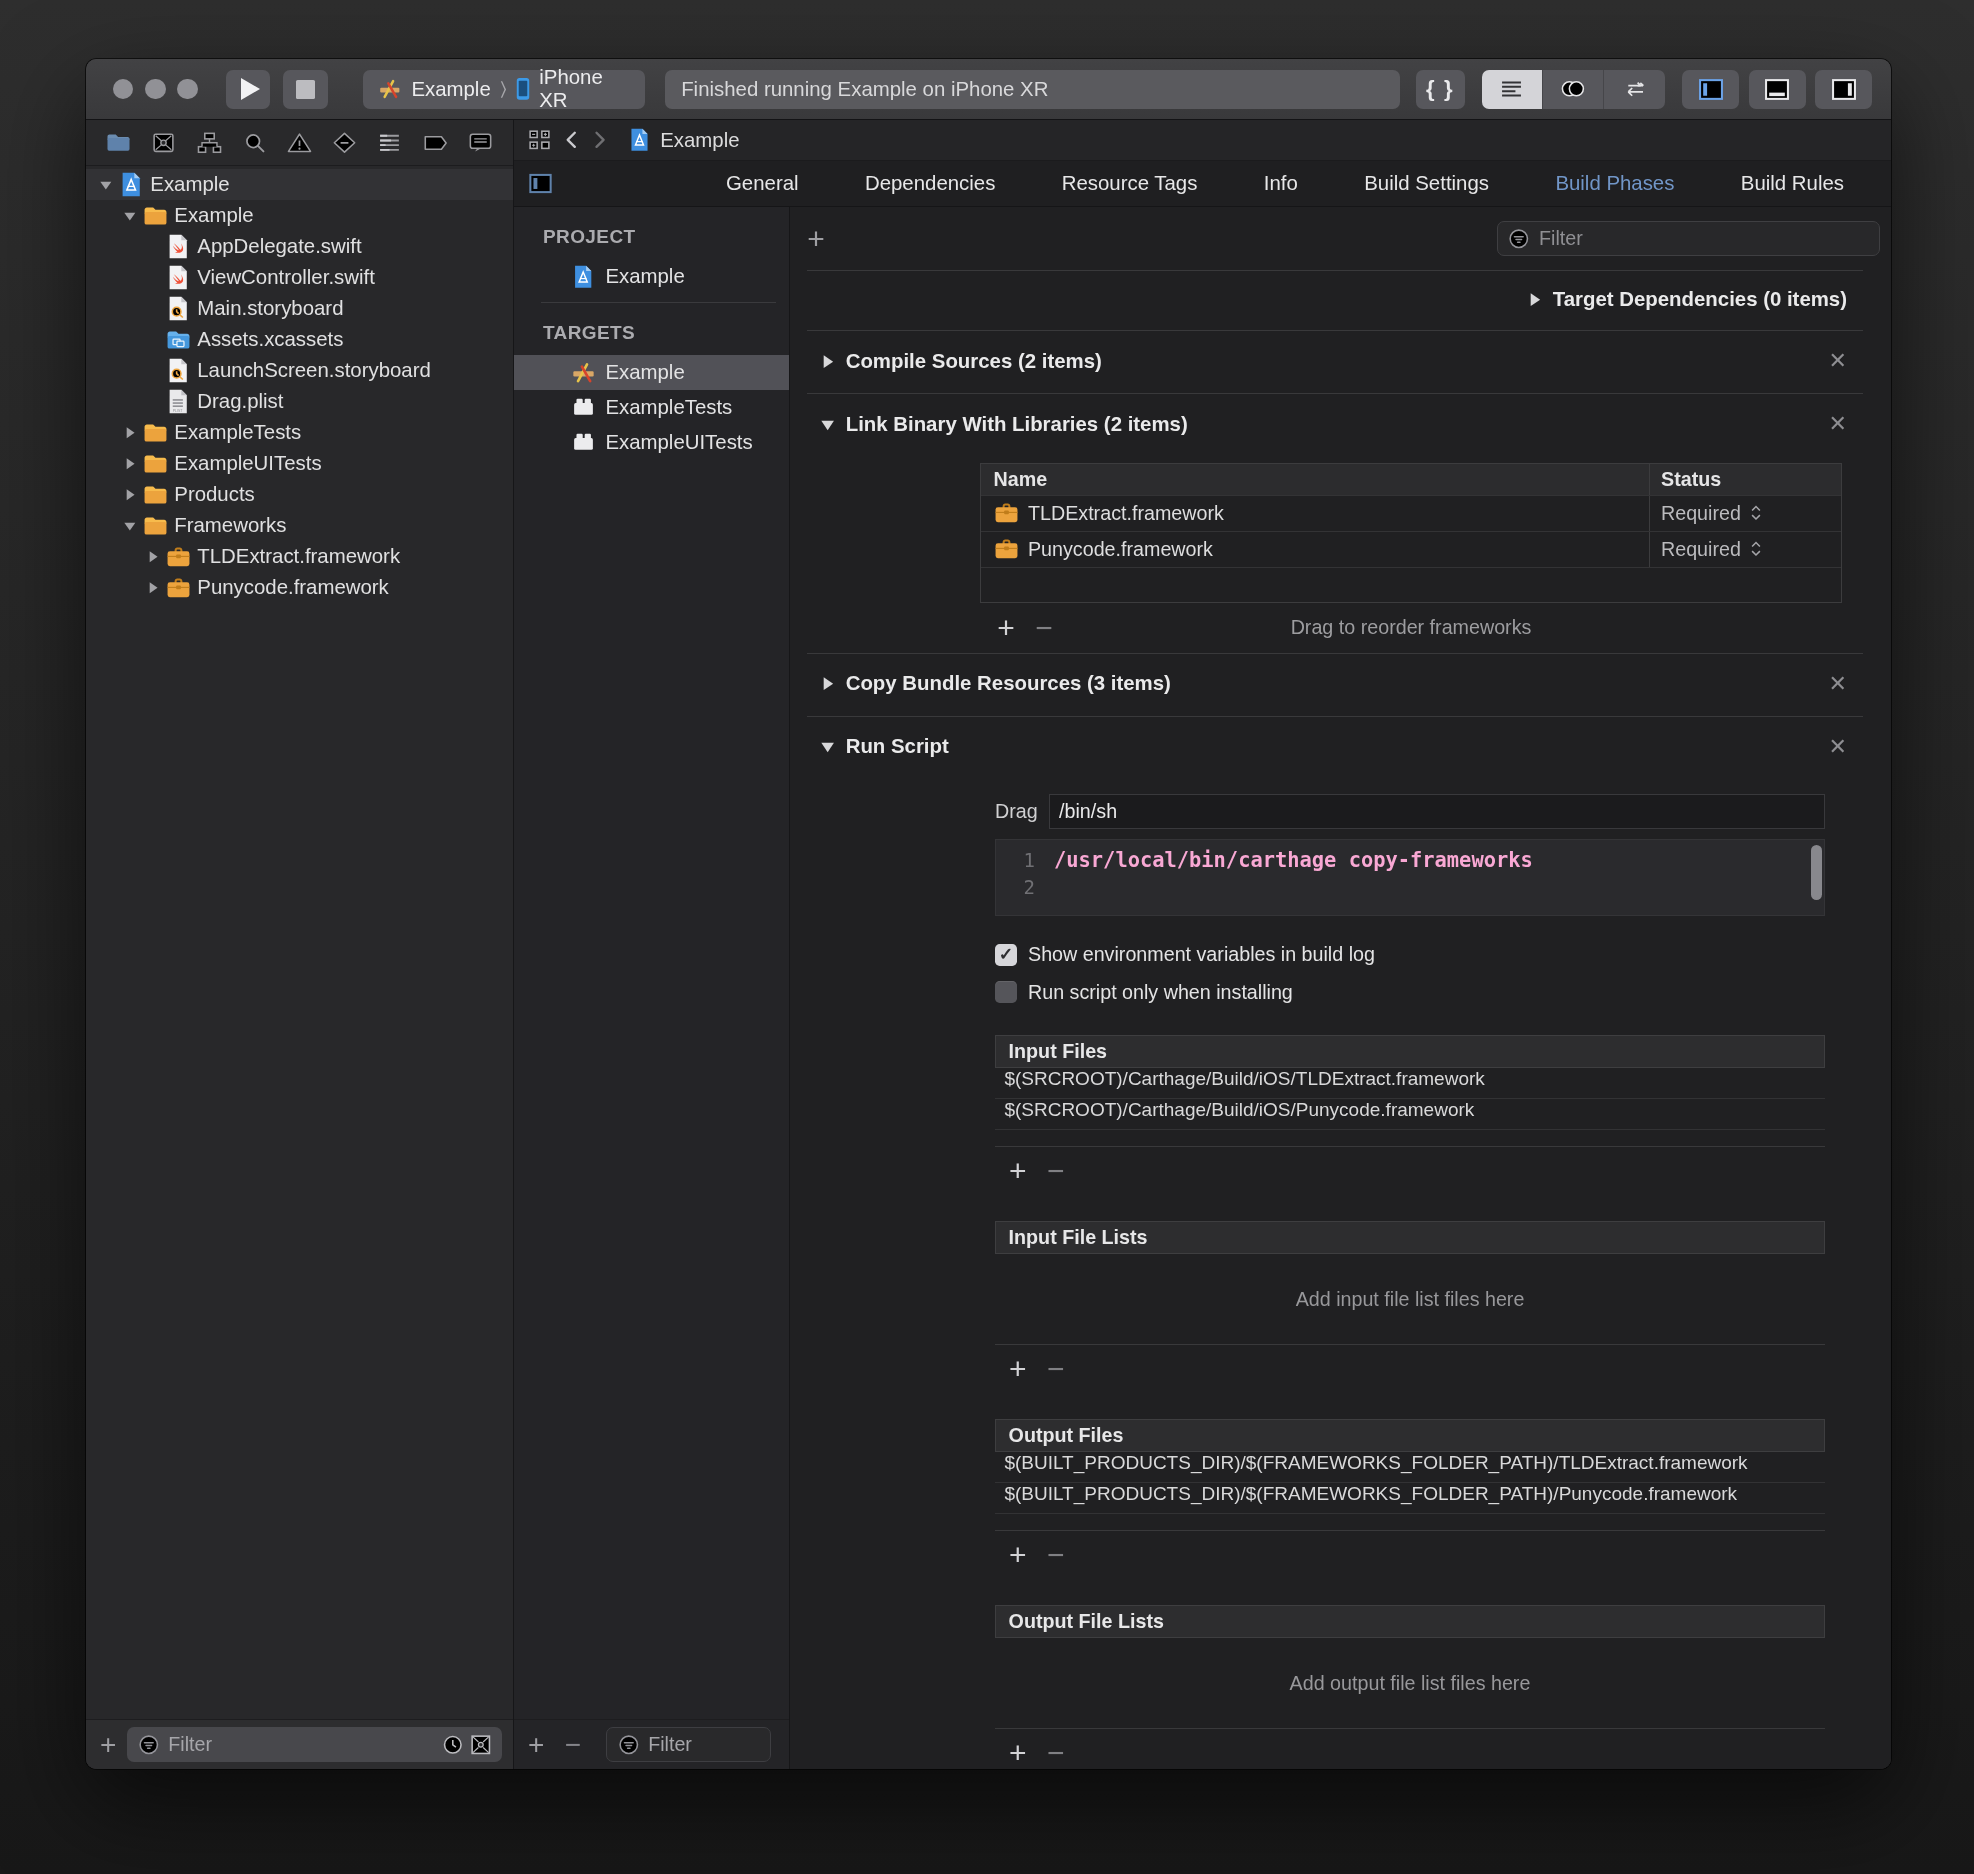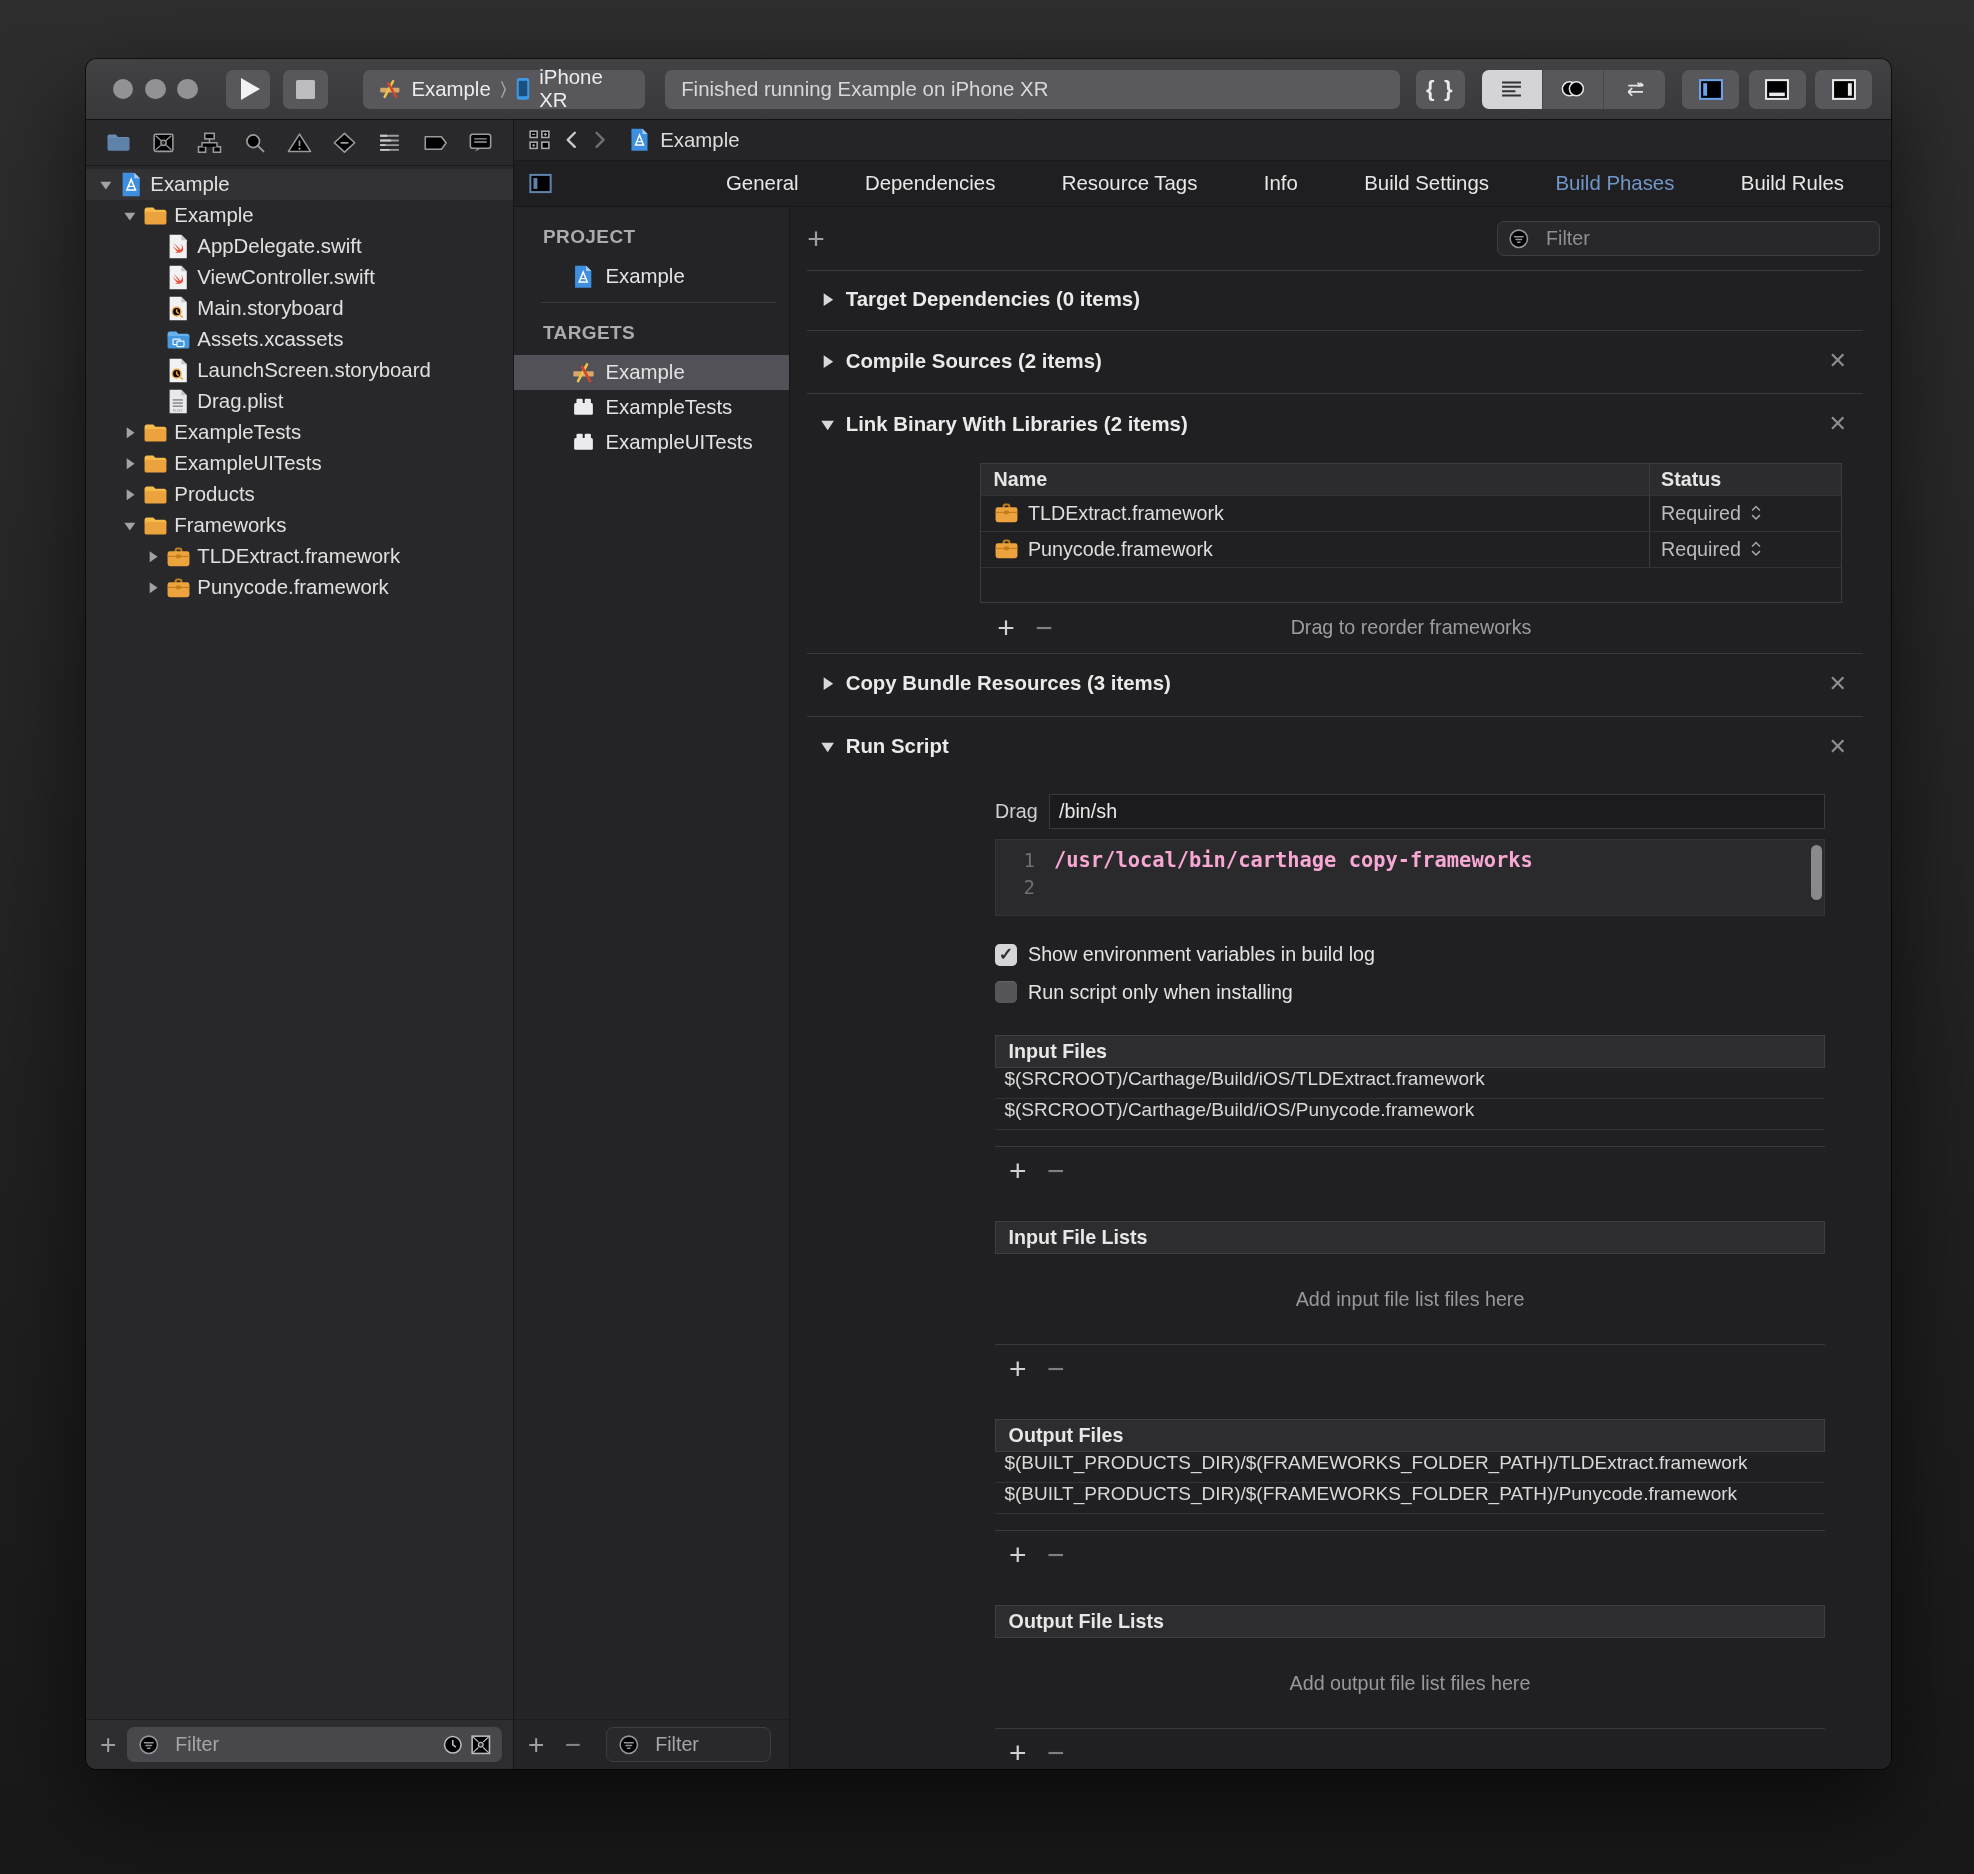--- a/index.html
+++ b/index.html
@@ -49,21 +49,21 @@
   .navigator { width:428px; flex:0 0 428px; background:#28282a; display:flex; flex-direction:column; border-right:1.6px solid #161618; }
   .nav-tabs { height:46px; flex:0 0 46px; background:#29292b; border-bottom:0.8px solid #1c1c1e; display:flex; align-items:center; justify-content:space-between; padding:0 17.3px; }
   .nav-tab { width:31px; height:31px; display:flex; align-items:center; justify-content:center; }
   .tree { flex:1; overflow:hidden; padding-top:3.1px; }
   .trow { height:31px; display:flex; align-items:center; font-size:20.4px; color:#e0e0e1; white-space:nowrap; }
   .trow.hl { background:#323235; }
   .disc { width:17.3px; height:17.3px; flex:0 0 17.3px; display:flex; align-items:center; justify-content:center; }
   .ticon { width:25px; height:25px; flex:0 0 25px; margin:0 6.3px 0 4.7px; display:flex; align-items:center; justify-content:center; }
   .nav-bottom { height:50px; flex:0 0 50px; background:#2d2d2f; border-top:0.8px solid #1d1d1f; display:flex; align-items:center; padding:0 11px 0 14px; }
   .plusminus { color:#9f9fa3; font-size:28px; font-weight:300; line-height:1; }
-  .filterfield { display:flex; align-items:center; height:35px; border-radius:7px; font-size:19.7px; color:#a6a6aa; padding:0 9.4px; gap:15px; }
+  .filterfield { display:flex; align-items:center; height:35px; border-radius:7px; font-size:19.7px; color:#a6a6aa; padding:0 9.4px; gap:8px; }
   .nav-bottom .filterfield { flex:1; background:#48484c; margin-left:11px; }
   .nav-bottom .right-ic { display:flex; gap:4.7px; margin-left:auto; }
   
   .rightcol { flex:1; display:flex; flex-direction:column; min-width:0; }
   .jumpbar { height:41px; flex:0 0 41px; background:#252527; border-bottom:0.8px solid #1b1b1d; display:flex; align-items:center; padding:0 12.6px; font-size:20.4px; color:#dcdcdd; gap:11px; }
   .jumpbar .fwd { opacity:.45; }
   .tabbar { height:46px; flex:0 0 46px; background:#1f1f21; border-bottom:0.8px solid #151517; display:flex; align-items:center; padding:0 12.6px; position:relative; }
   .tabs { position:absolute; left:212px; right:47px; display:flex; justify-content:space-between; }
   .tab { font-size:20.4px; color:#e7e7e8; }
   .tab.active { color:#7196c8; }
@@ -73,21 +73,21 @@
   .prow { height:35px; display:flex; align-items:center; font-size:20.4px; color:#e3e3e4; padding-left:57px; gap:9.4px; }
   .prow.sel { background:#515157; }
   .t-sep { height:0.8px; background:#3a3a3d; margin:7.9px 12.6px 0 27px; }
   .targets-bottom { margin-top:auto; height:50px; flex:0 0 50px; border-top:0.8px solid #1d1d1f; display:flex; align-items:center; padding:0 11px 0 14px; gap:20.4px; }
   .targets-bottom .filterfield { width:165px; background:#29292b; border:0.8px solid #3e3e42; margin-left:4.7px; }
   
   .content { flex:1; background:#202022; min-width:0; overflow:hidden; font-size:20.4px; position:relative; }
   .c-topbar { height:63px; display:flex; align-items:center; padding:0 11px 0 17.3px; }
   .c-topbar .filterfield { width:383px; background:#28282a; border:0.8px solid #3f3f42; margin-left:auto; color:#8f8f93; }
   .sec-sep { height:0.8px; background:#39393b; margin:0 28px 0 17.3px; }
-  .sec-head { display:flex; align-items:center; padding:17.3px 44px 19px 29px; }
+  .sec-head { display:flex; align-items:center; padding:17.3px 44px 19px 29px;justify-content:flex-end; }
   .sec-title { font-weight:bold; font-size:20.4px; color:#eaeaeb; margin-left:9.4px; }
   .sec-x { margin-left:auto; color:#8e8e92; font-size:22px; }
   
   .lbwrap { margin:6.3px 39px 0 190px; }
   .lbtable { border:0.8px solid #3c3c3e; width:862px; }
   .lbhead { display:flex; height:31px; background:#2c2c2e; align-items:center; font-weight:bold; font-size:19.7px; color:#e5e5e6; }
   .lb-namecol { width:668px; padding-left:12.6px; }
   .lb-statuscol { flex:1; border-left:0.8px solid #3c3c3e; padding-left:11px; align-self:stretch; display:flex; align-items:center; }
   .lbrow { display:flex; height:36px; align-items:center; border-top:0.8px solid #333335; font-size:19.7px; color:#dededf; }
   .lbrow .lb-namecol { display:flex; align-items:center; gap:9.4px; }

